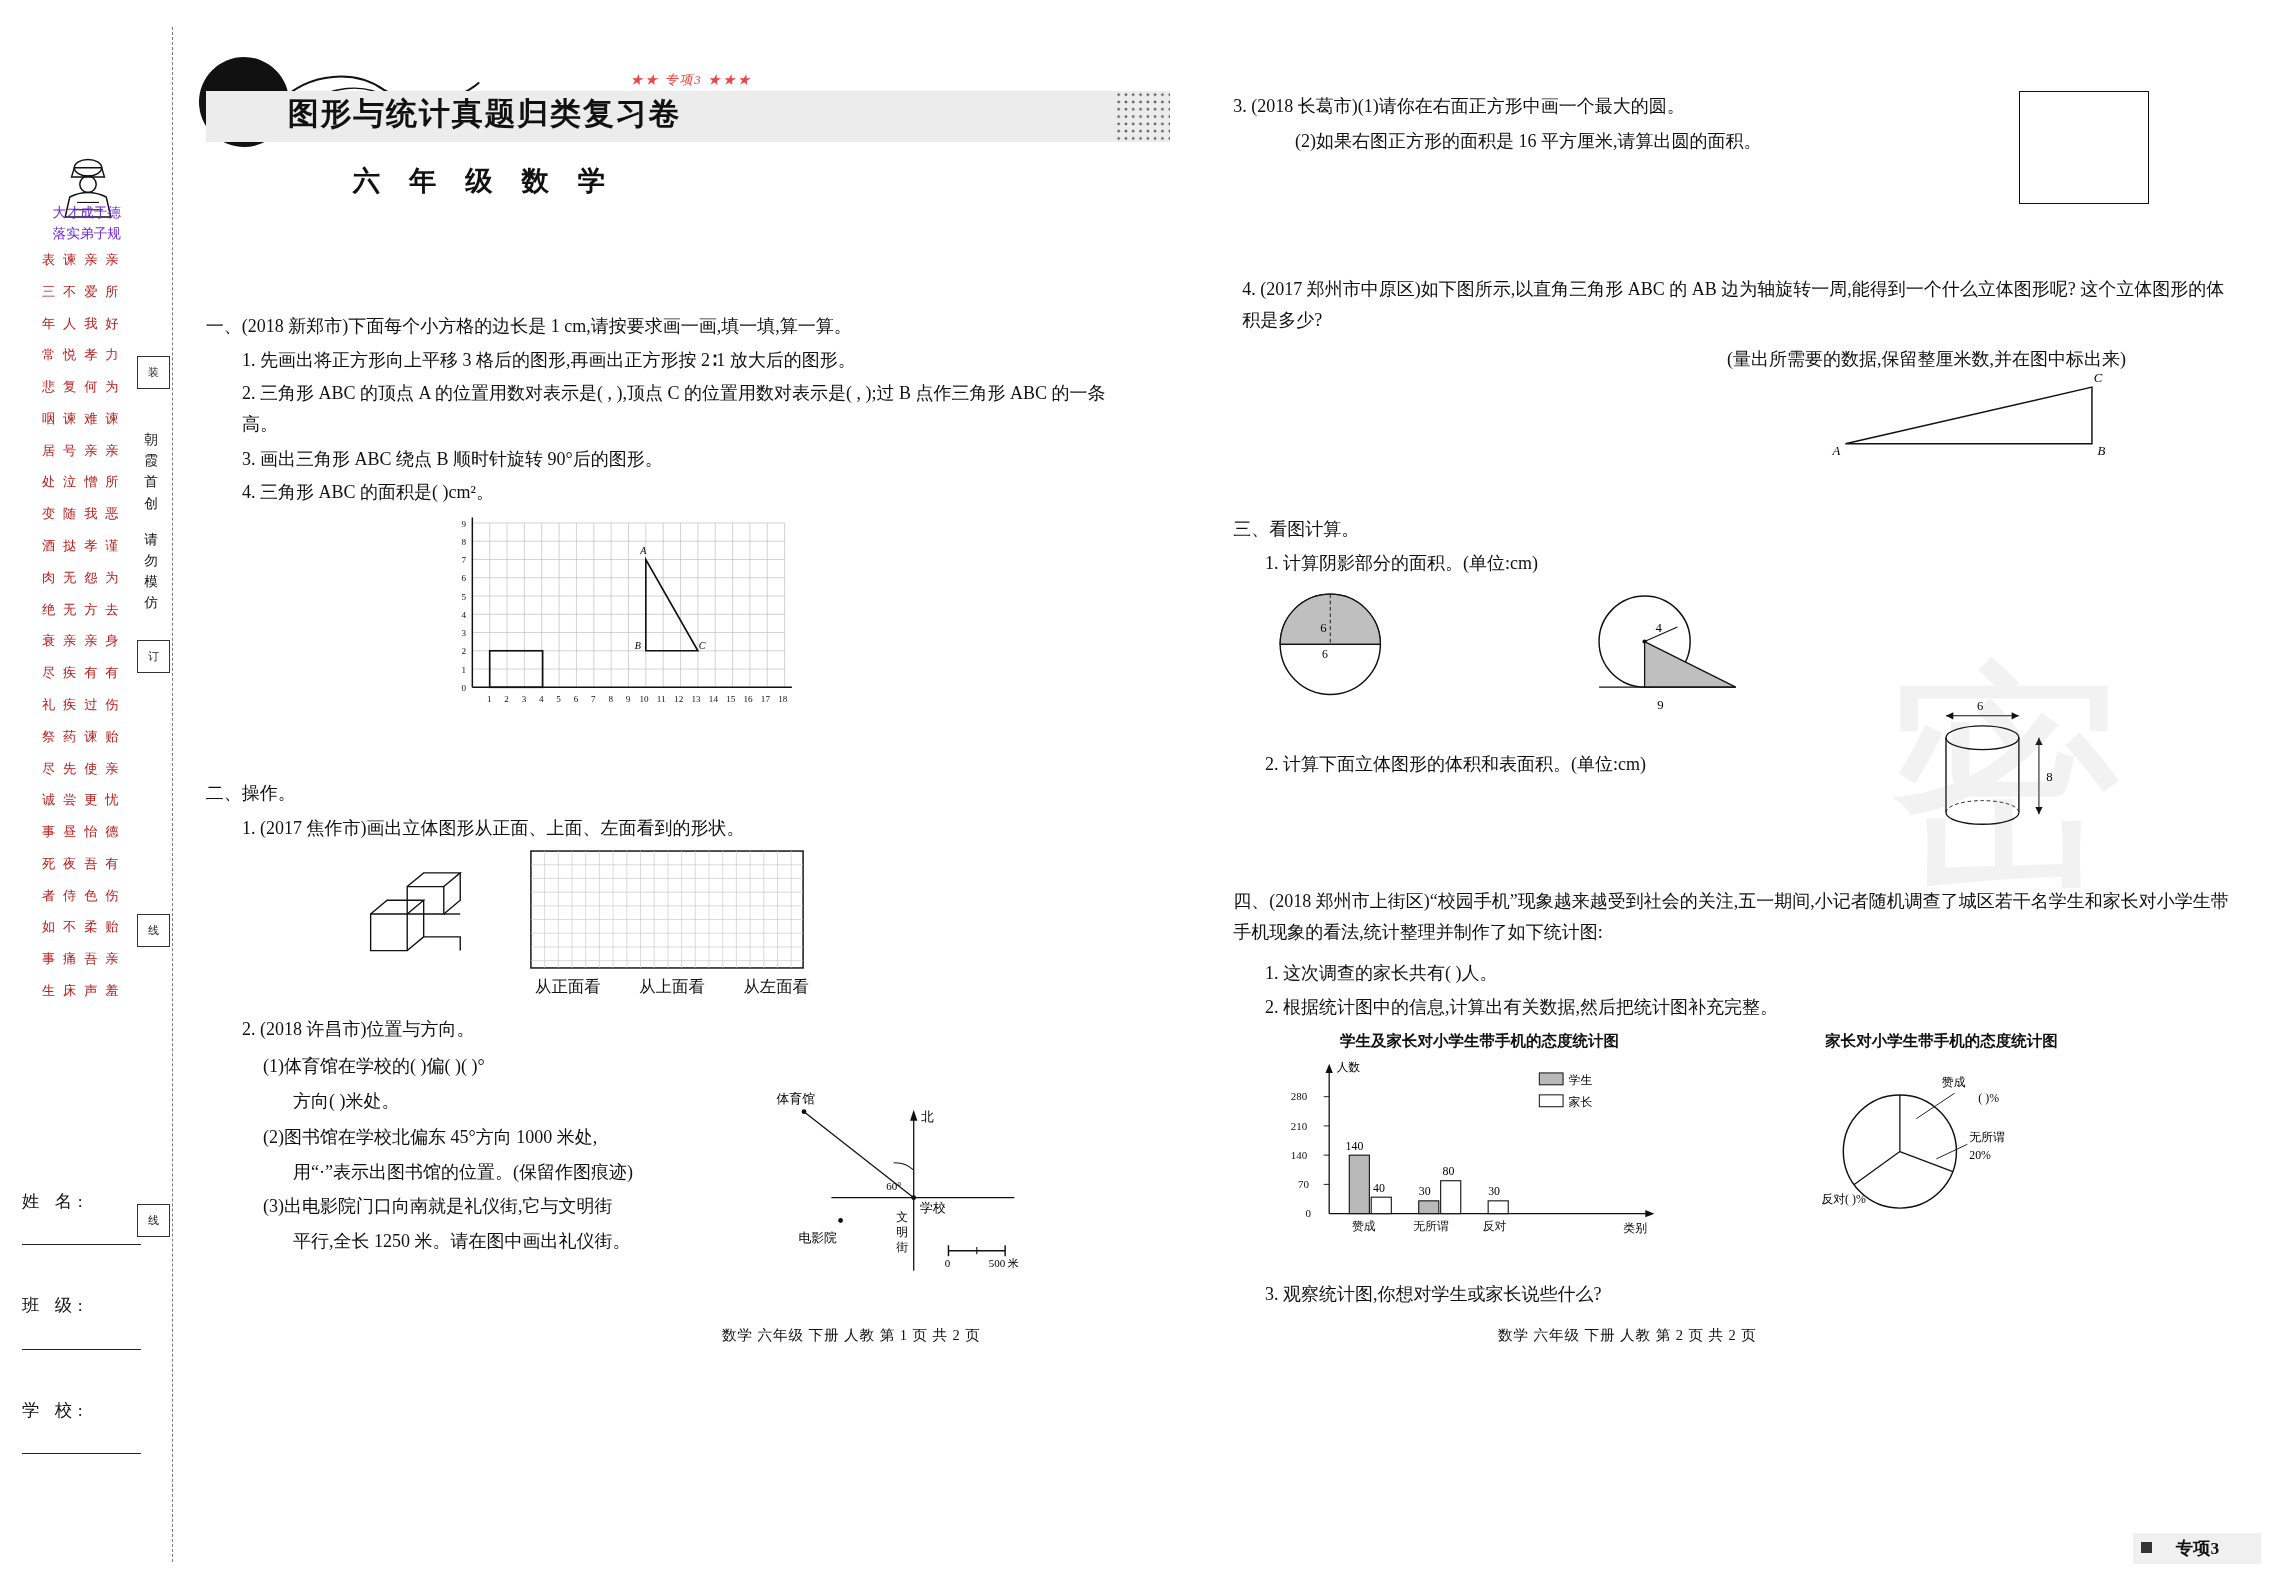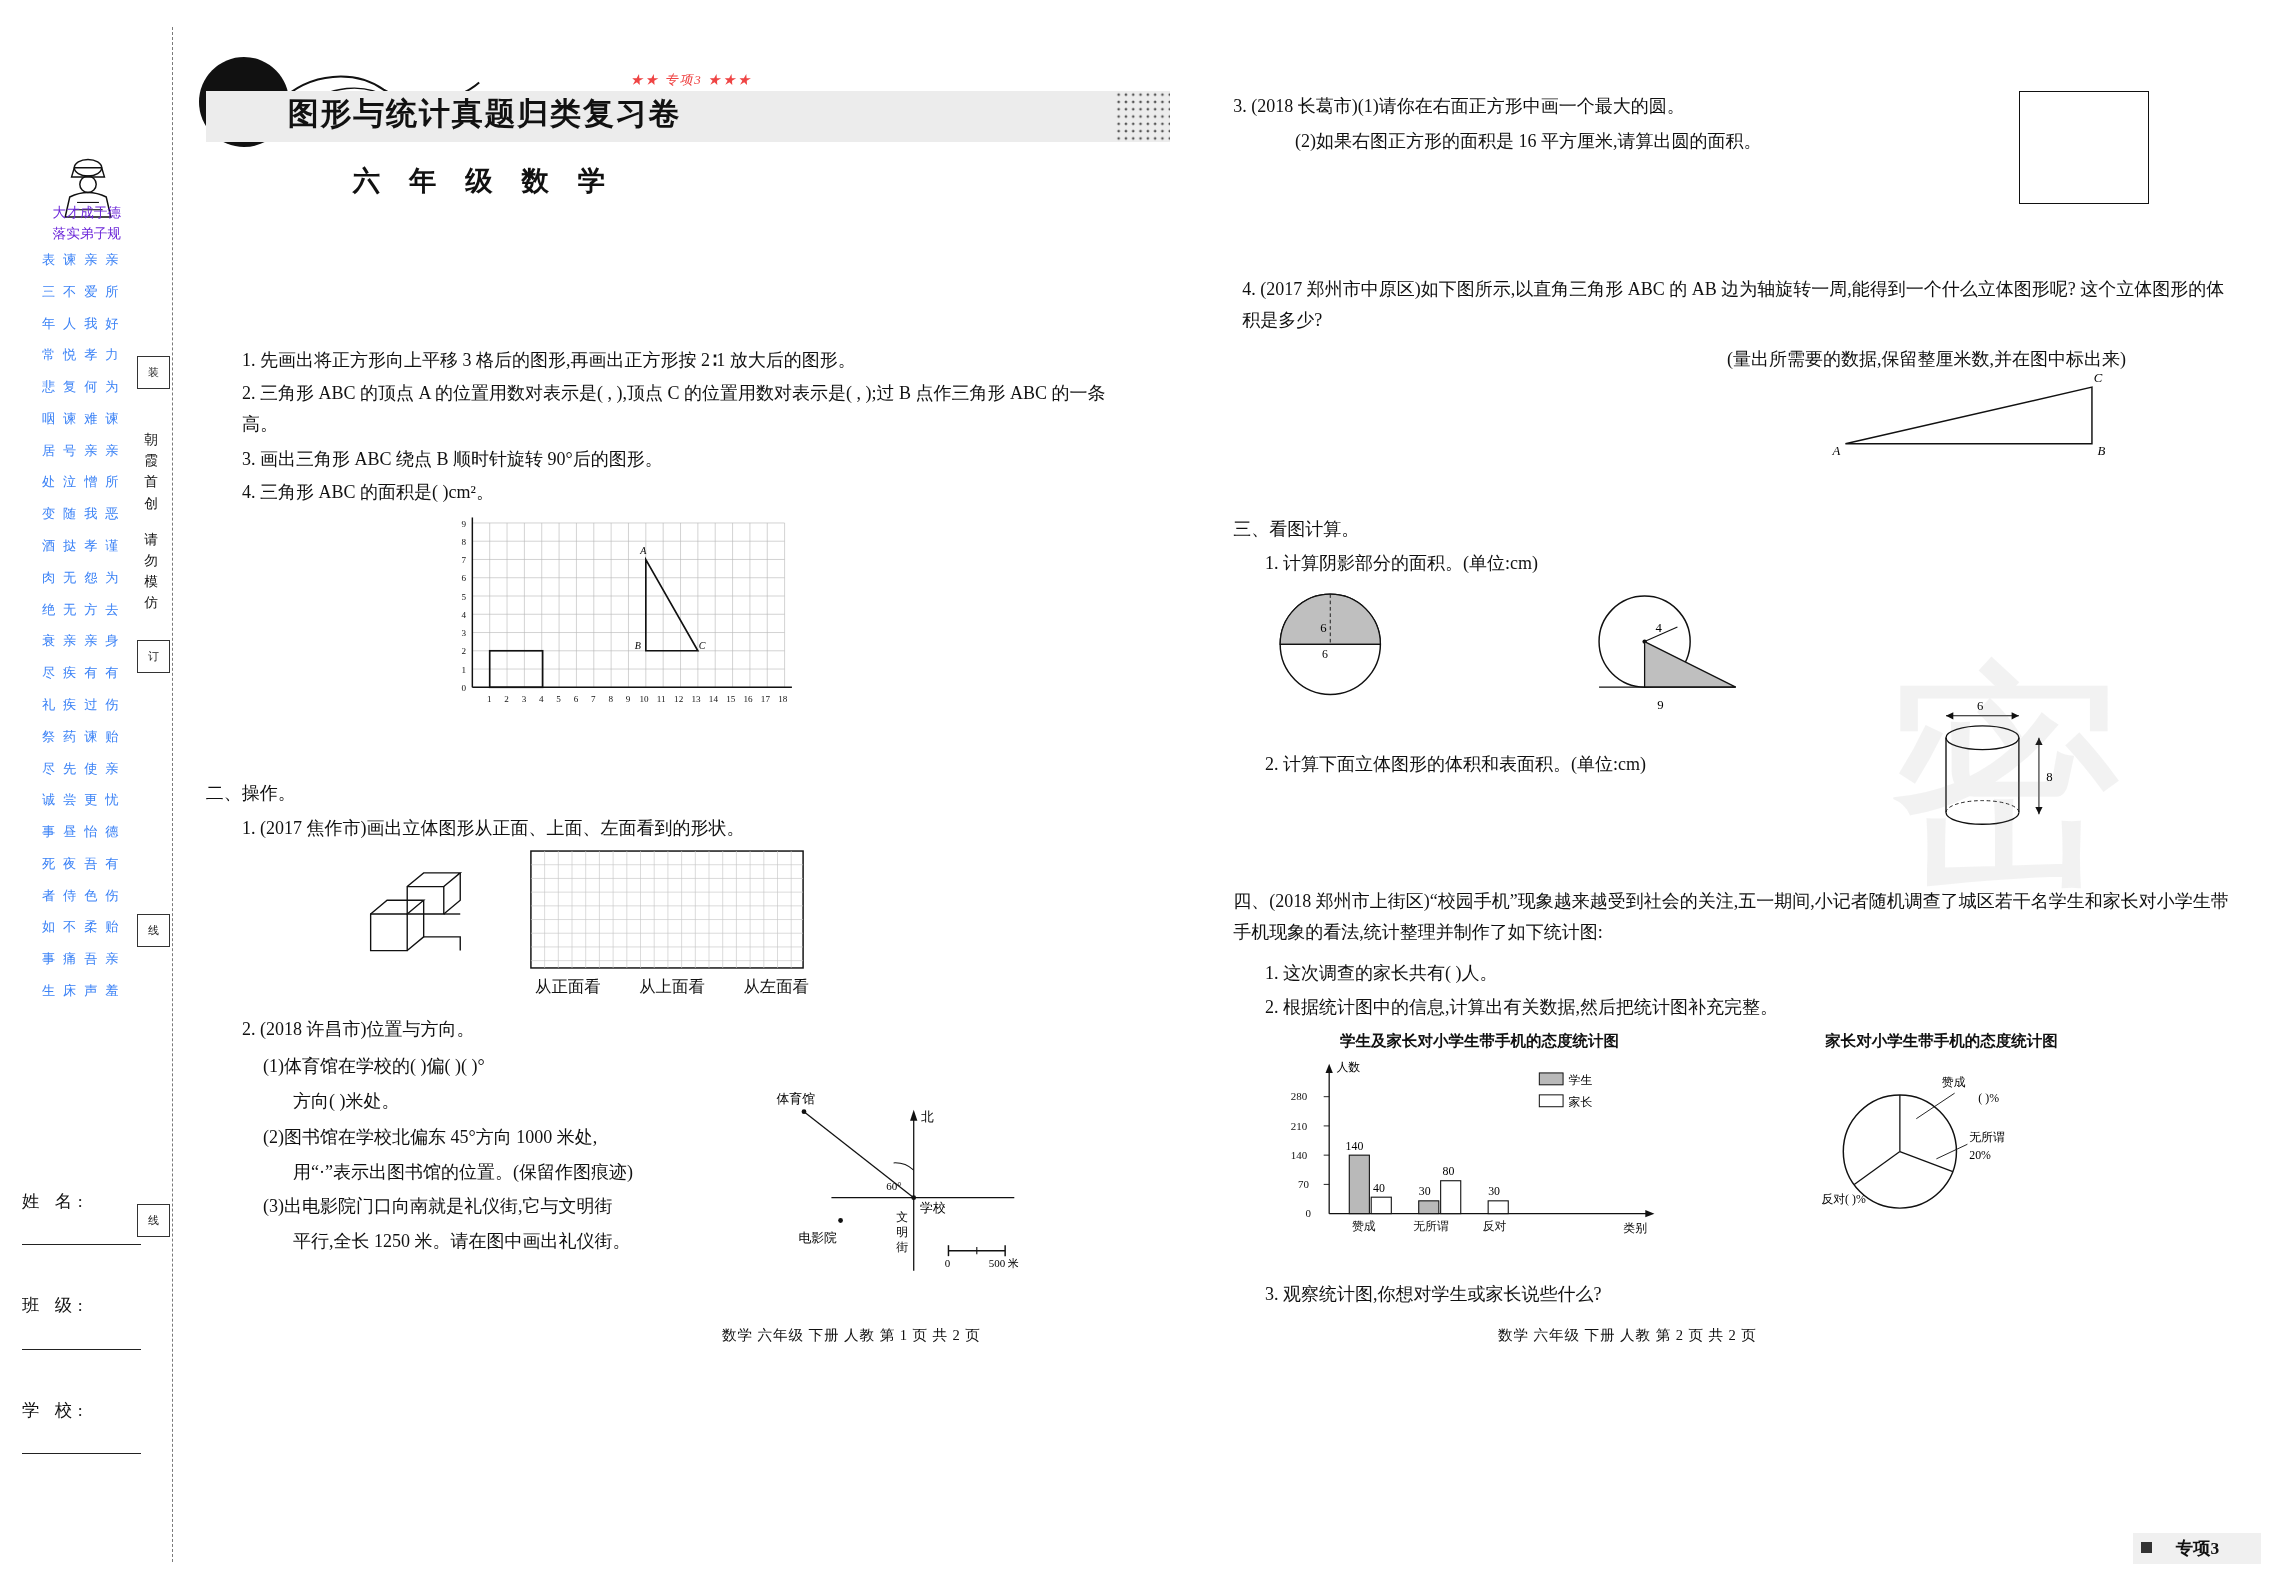--- a/index.html
+++ b/index.html
@@ -13,21 +13,21 @@
   .seal{position:absolute;left:199px;top:57px;width:90px;height:90px;border-radius:50%;
         background:#111;color:#fff;display:flex;align-items:center;justify-content:center;
         font-size:13.7px;line-height:1.05;text-align:center;font-family:"Liberation Serif",serif;}
   .ribbon{position:absolute;left:274px;top:66px;width:210px;height:51px;}
   .ribbon svg{display:block;}
 
   .logo-mark{position:absolute;left:33px;top:155px;width:110px;height:73px;}
   .logo-sub{position:absolute;left:18.3px;top:203px;width:137px;text-align:center;font-size:13.7px;line-height:1.5;color:#6d28d9;}
 
   .poem{position:absolute;left:27.4px;top:249px;width:108px;font-size:13.2px;line-height:1.65;
-        letter-spacing:2.3px;text-align:center;color:#3b82f6;}
+        letter-spacing:2.3px;text-align:center;color:#b91c1c;}
   .poem p{margin:0 0 10px 0;}
   .vbox{position:absolute;left:137px;width:31px;height:31px;border:1.4px solid #333;
         display:flex;align-items:center;justify-content:center;font-size:11px;color:#222;background:#fff;}
 
   .fields{position:absolute;left:22px;top:1179px;width:137px;font-size:17.4px;line-height:2.6;}
   .field{position:relative;margin-bottom:38px;}
   .field .lbl{letter-spacing:5.5px;}
   .field .rule{width:119px;height:0;border-bottom:1.3px solid #222;margin-top:20px;}
 
   
@@ -162,20 +162,21 @@
 
   <div class="star-line">★★ 专项3 ★★★</div>
   <div class="titlebar">
       <div class="dots"></div>
     </div>
   <div class="maintitle">图形与统计真题归类复习卷</div>
   <div class="subtitle">六 年 级 数 学</div>
 
   <div class="col colL">
 
+    <div class="q" style="left:13.7px;top:311px;width:923px;">一、(2018 新郑市)下面每个小方格的边长是 1 cm,请按要求画一画,填一填,算一算。</div>
     <div class="q" style="left:50px;top:345px;width:886px;">1. 先画出将正方形向上平移 3 格后的图形,再画出正方形按 2∶1 放大后的图形。</div>
     <div class="q" style="left:50px;top:378px;width:886px;">2. 三角形 ABC 的顶点 A 的位置用数对表示是(   ,   ),顶点 C 的位置用数对表示是(   ,   );过 B 点作三角形 ABC 的一条高。</div>
     <div class="q" style="left:50px;top:444px;width:886px;">3. 画出三角形 ABC 绕点 B 顺时针旋转 90°后的图形。</div>
     <div class="q" style="left:50px;top:477px;width:886px;">4. 三角形 ABC 的面积是(      )cm²。</div>
 
     <div class="grid-wrap" style="left:260px;top:512px;">
       <svg width="384" height="210" viewBox="0 0 420 230">
         <g stroke="#b9b9b9" stroke-width="0.7">
 
           <g id="vl">

